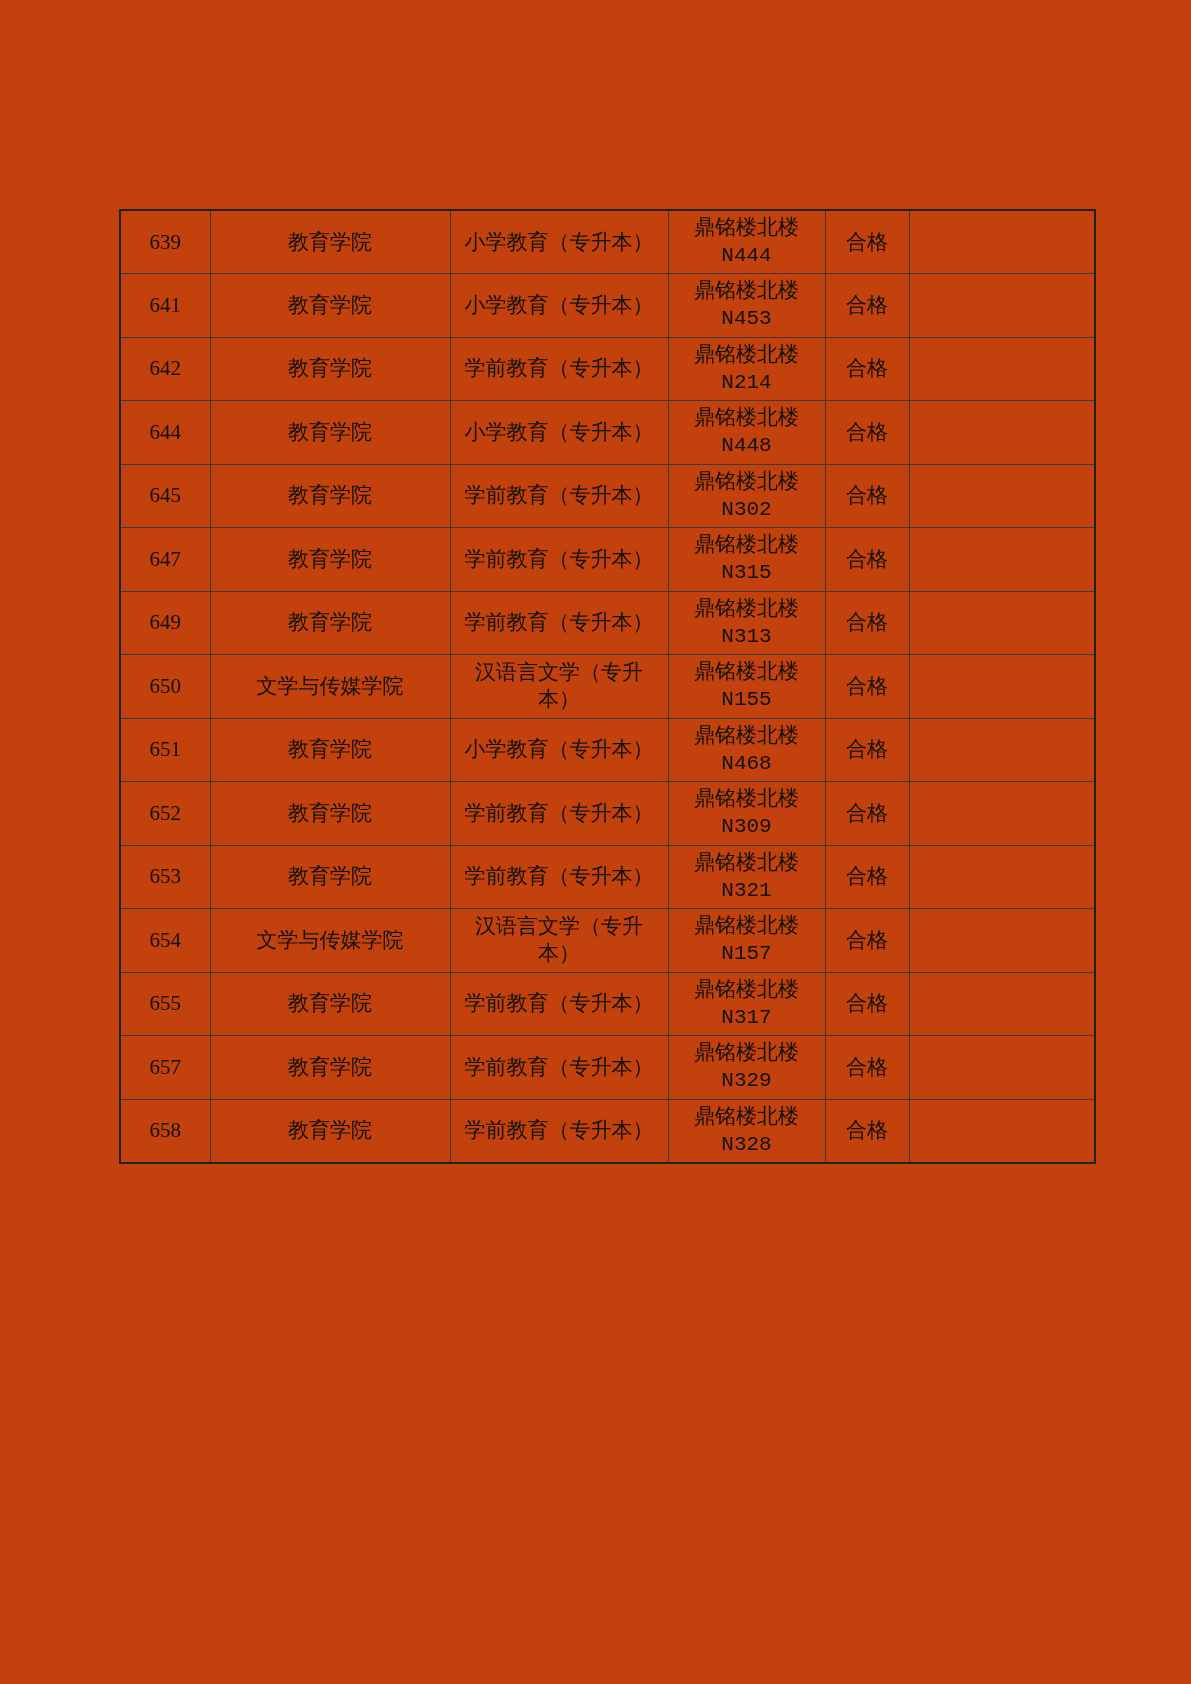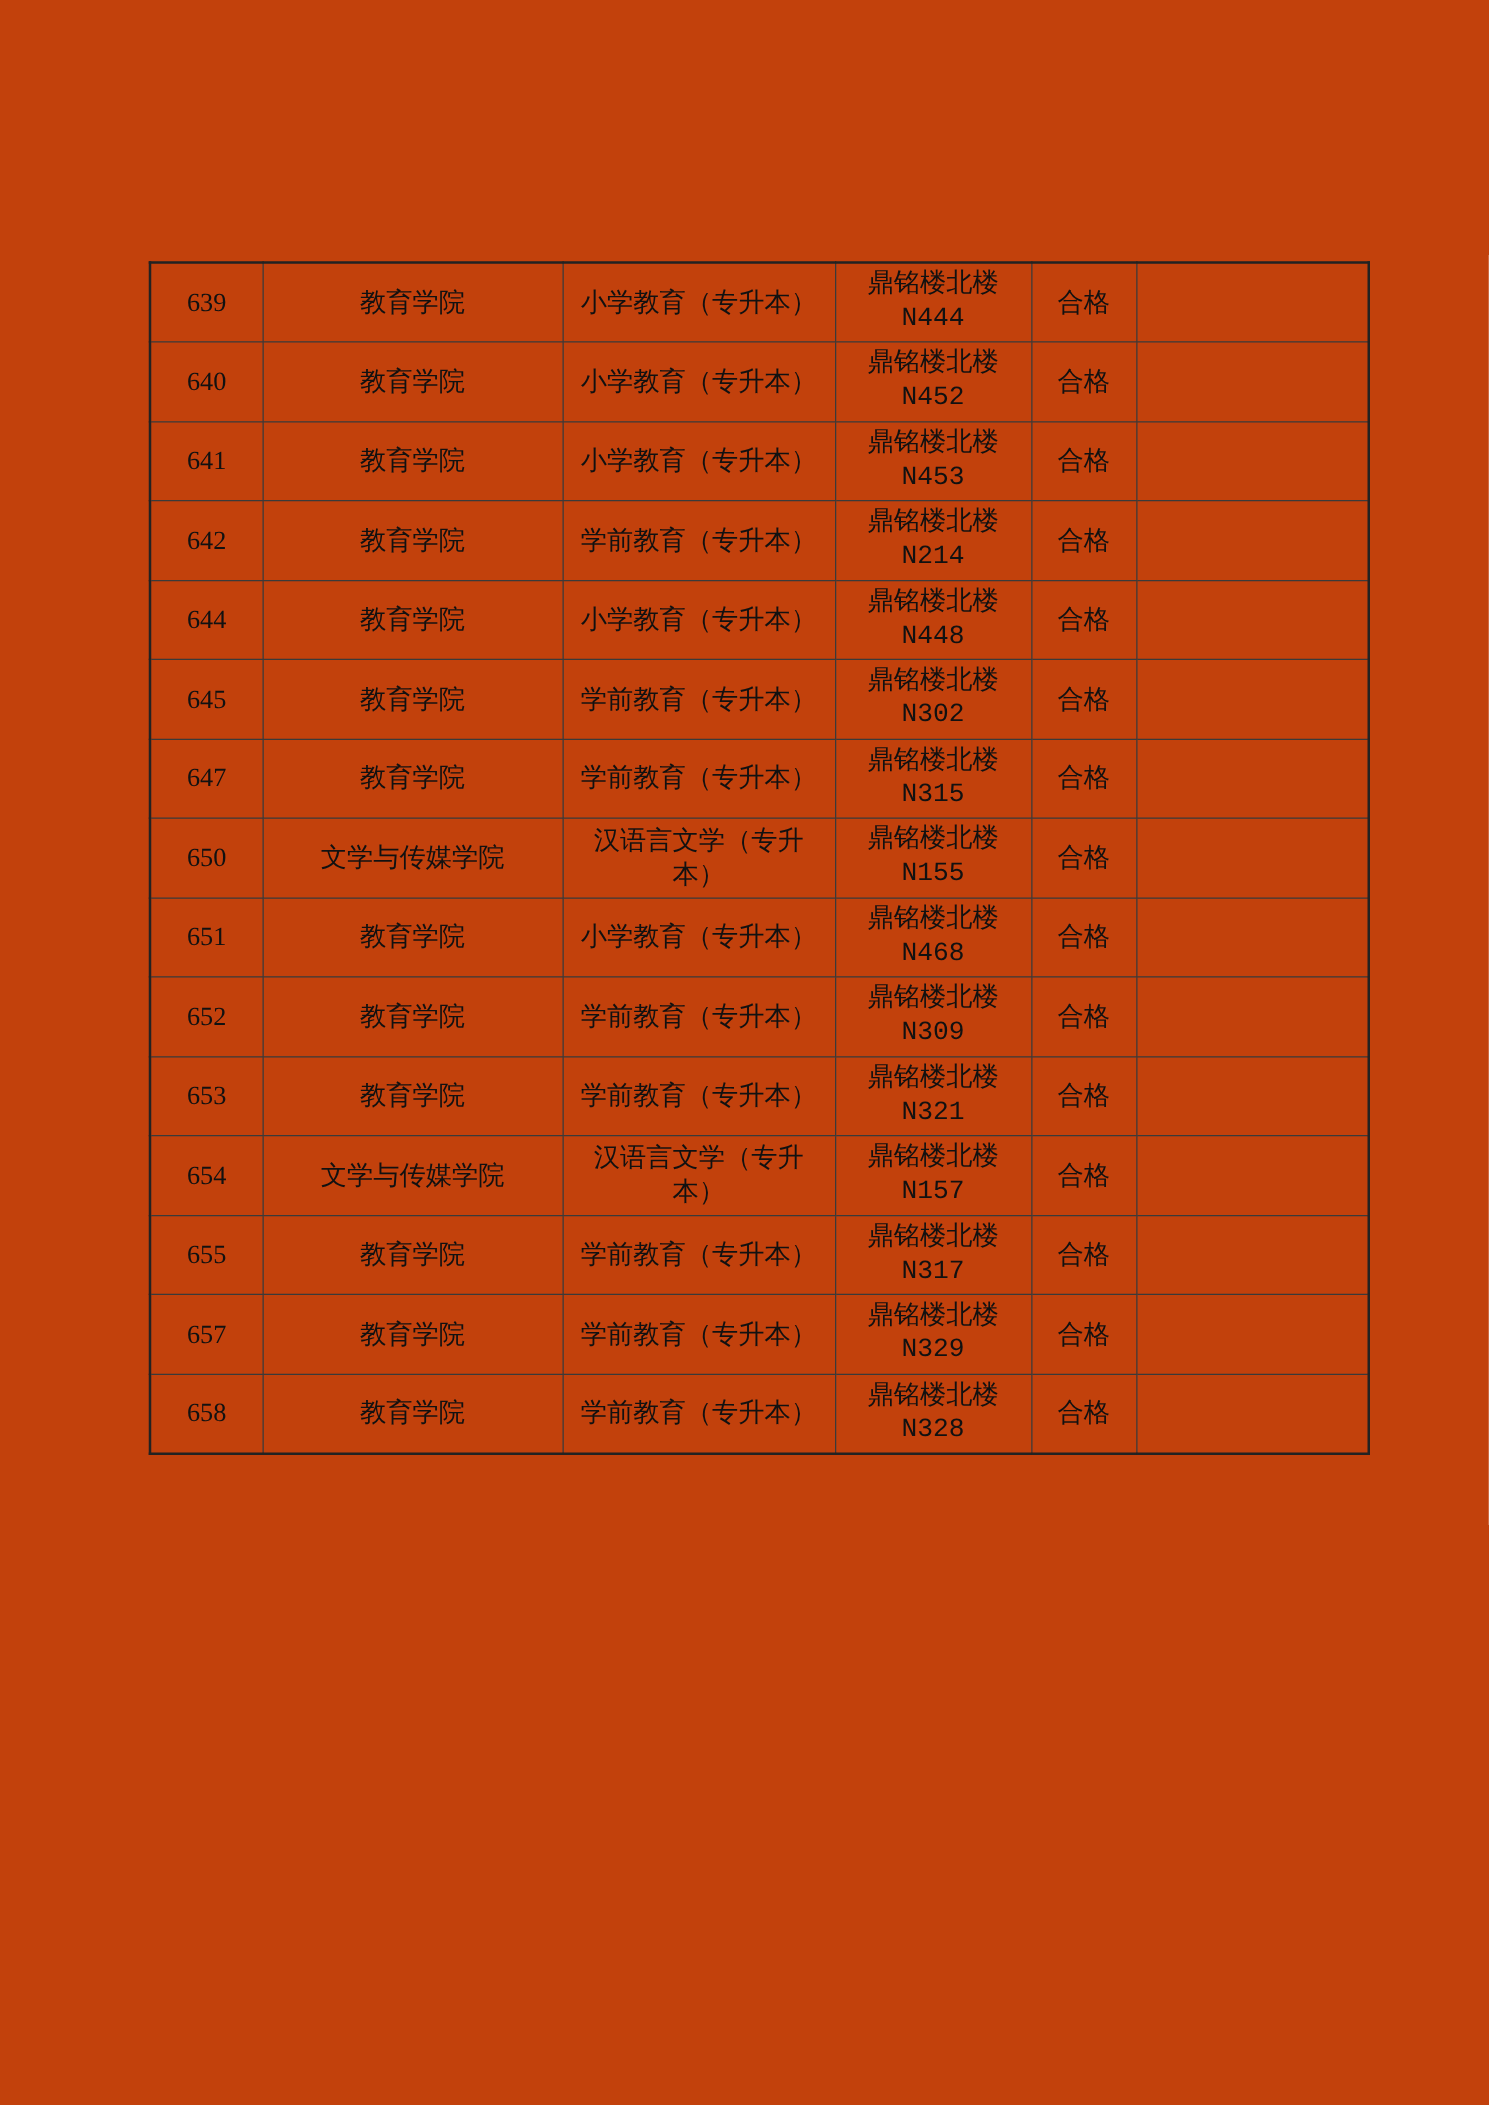--- a/index.html
+++ b/index.html
@@ -63,31 +63,20 @@
           <td>教育学院</td>
           <td>小学教育（专升本）</td>
           <td>
             <span class="loc-line">鼎铭楼北楼</span>
             <span class="loc-line">N444</span>
           </td>
           <td>合格</td>
           <td></td>
         </tr>
         <tr>
-          <td>640</td>
-          <td>教育学院</td>
-          <td>小学教育（专升本）</td>
-          <td>
-            <span class="loc-line">鼎铭楼北楼</span>
-            <span class="loc-line">N452</span>
-          </td>
-          <td>合格</td>
-          <td></td>
-        </tr>
-        <tr>
           <td>641</td>
           <td>教育学院</td>
           <td>小学教育（专升本）</td>
           <td>
             <span class="loc-line">鼎铭楼北楼</span>
             <span class="loc-line">N453</span>
           </td>
           <td>合格</td>
           <td></td>
         </tr>
@@ -124,20 +113,31 @@
           <td>合格</td>
           <td></td>
         </tr>
         <tr>
           <td>647</td>
           <td>教育学院</td>
           <td>学前教育（专升本）</td>
           <td>
             <span class="loc-line">鼎铭楼北楼</span>
             <span class="loc-line">N315</span>
+          </td>
+          <td>合格</td>
+          <td></td>
+        </tr>
+        <tr>
+          <td>649</td>
+          <td>教育学院</td>
+          <td>学前教育（专升本）</td>
+          <td>
+            <span class="loc-line">鼎铭楼北楼</span>
+            <span class="loc-line">N313</span>
           </td>
           <td>合格</td>
           <td></td>
         </tr>
         <tr>
           <td>650</td>
           <td>文学与传媒学院</td>
           <td>汉语言文学（专升本）</td>
           <td>
             <span class="loc-line">鼎铭楼北楼</span>

